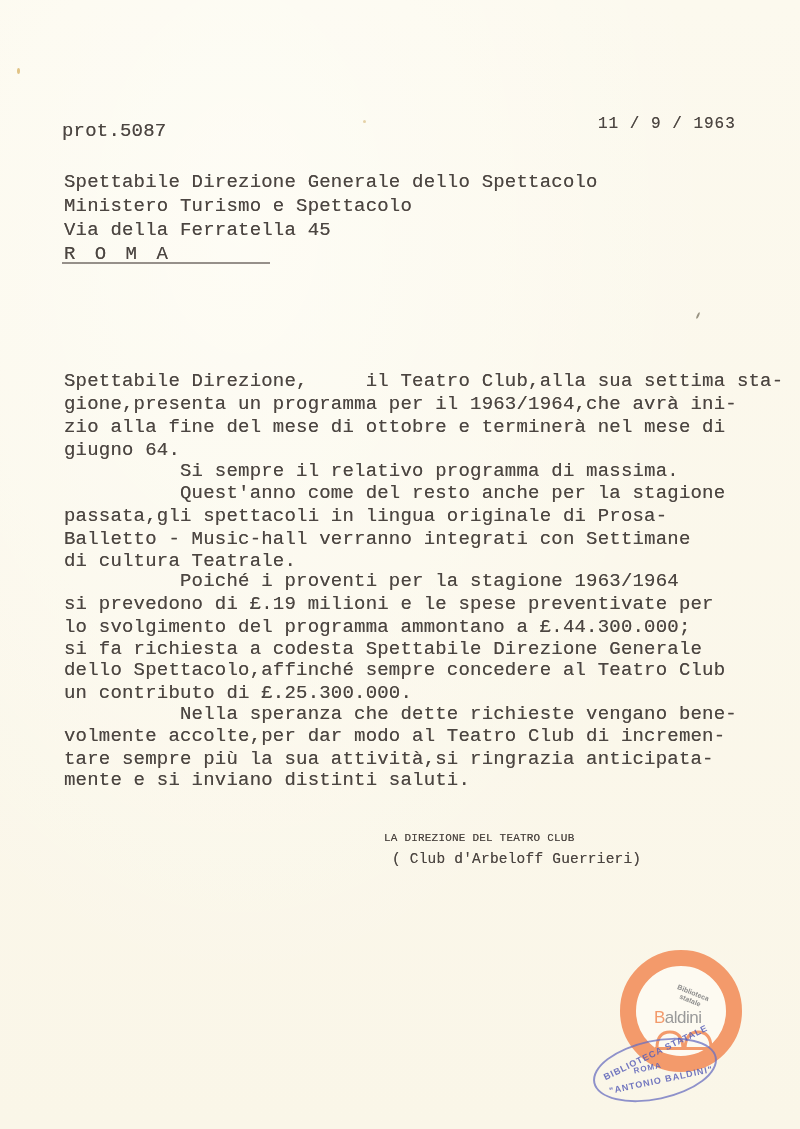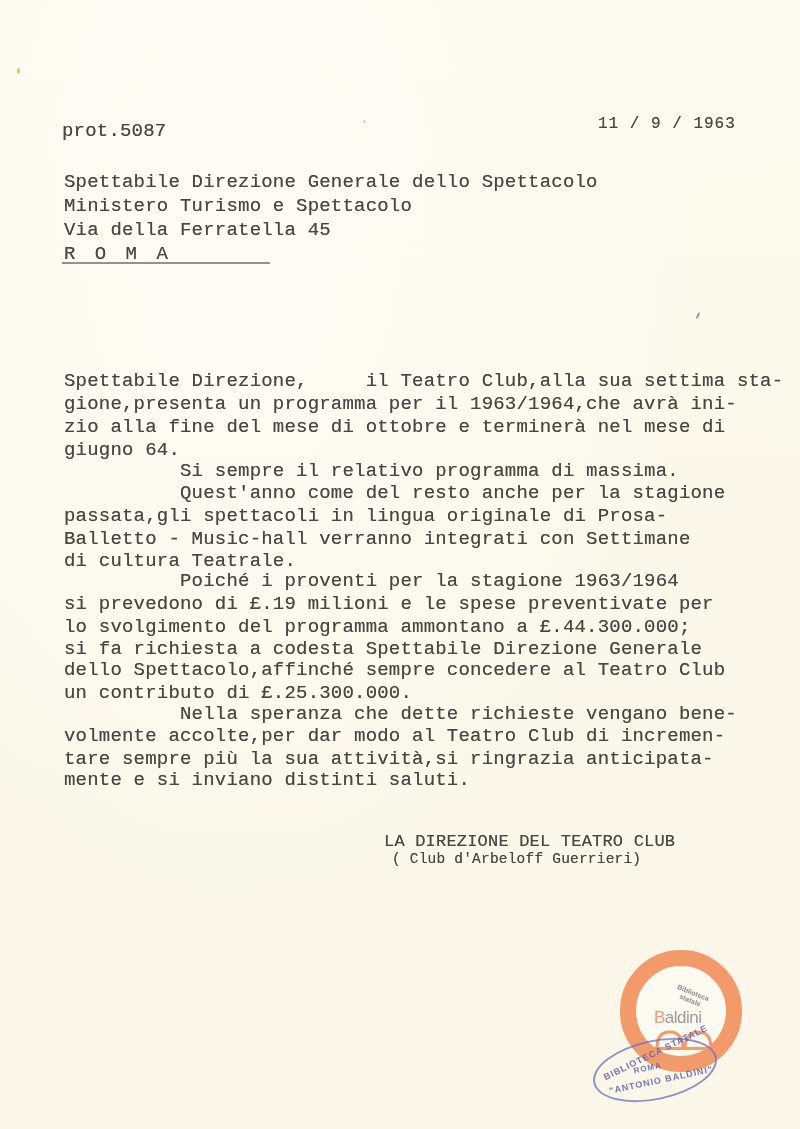--- a/index.html
+++ b/index.html
@@ -45,21 +45,21 @@
       left: 62px; top: 262px;
       width: 208px; height: 1.5px;
       background: #6a625c;
       opacity: 0.7;
     }
 
     .salutation { left: 64px; top: 332px; margin-top: 40px; }
 
     .p { left: 64px; }
 
-    .signature1 { left: 384px; top: 833px; font-size: 17px; }
+    .signature1 { left: 384px; top: 833px; font-size: 11px; }
     .signature2 { left: 392px; top: 852px; font-size: 14.5px; }
 
     .speck {
       position: absolute;
       border-radius: 50%;
     }
     .speck1 { left: 17px; top: 68px; width: 3px; height: 6px; background: #d9b56b; opacity: 0.8; }
     .speck2 { left: 363px; top: 120px; width: 3px; height: 3px; background: #d6b574; opacity: 0.6; }
     .speck3 { left: 697px; top: 312px; width: 2px; height: 7px; background: #6f6a55; transform: rotate(25deg); opacity: 0.7; }
 

